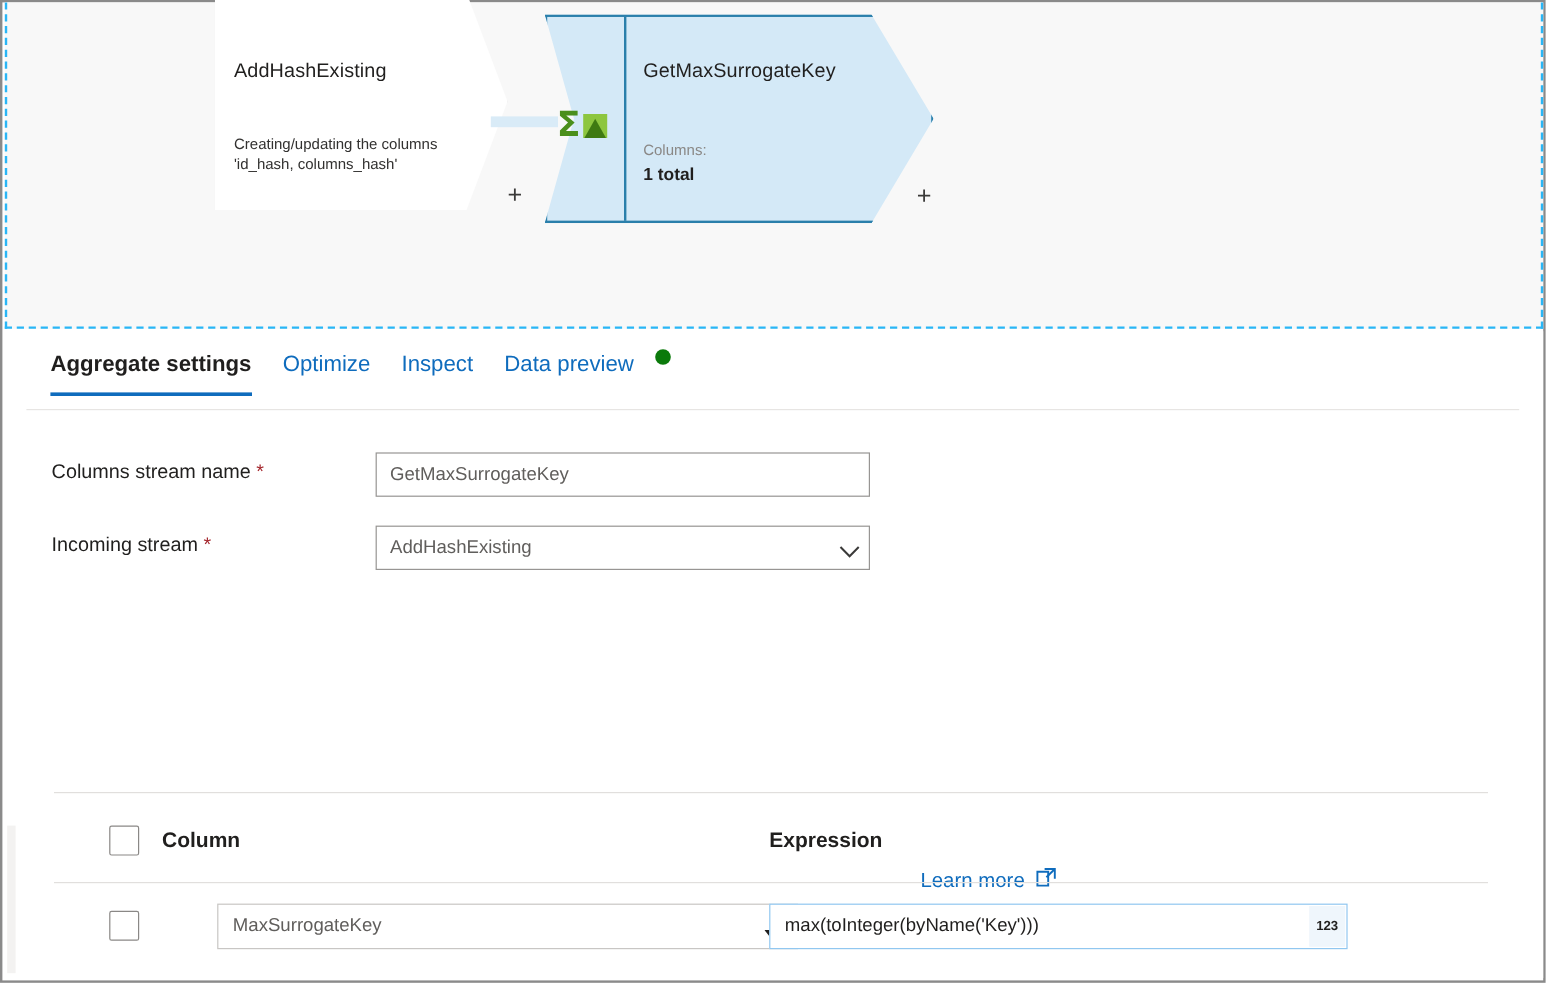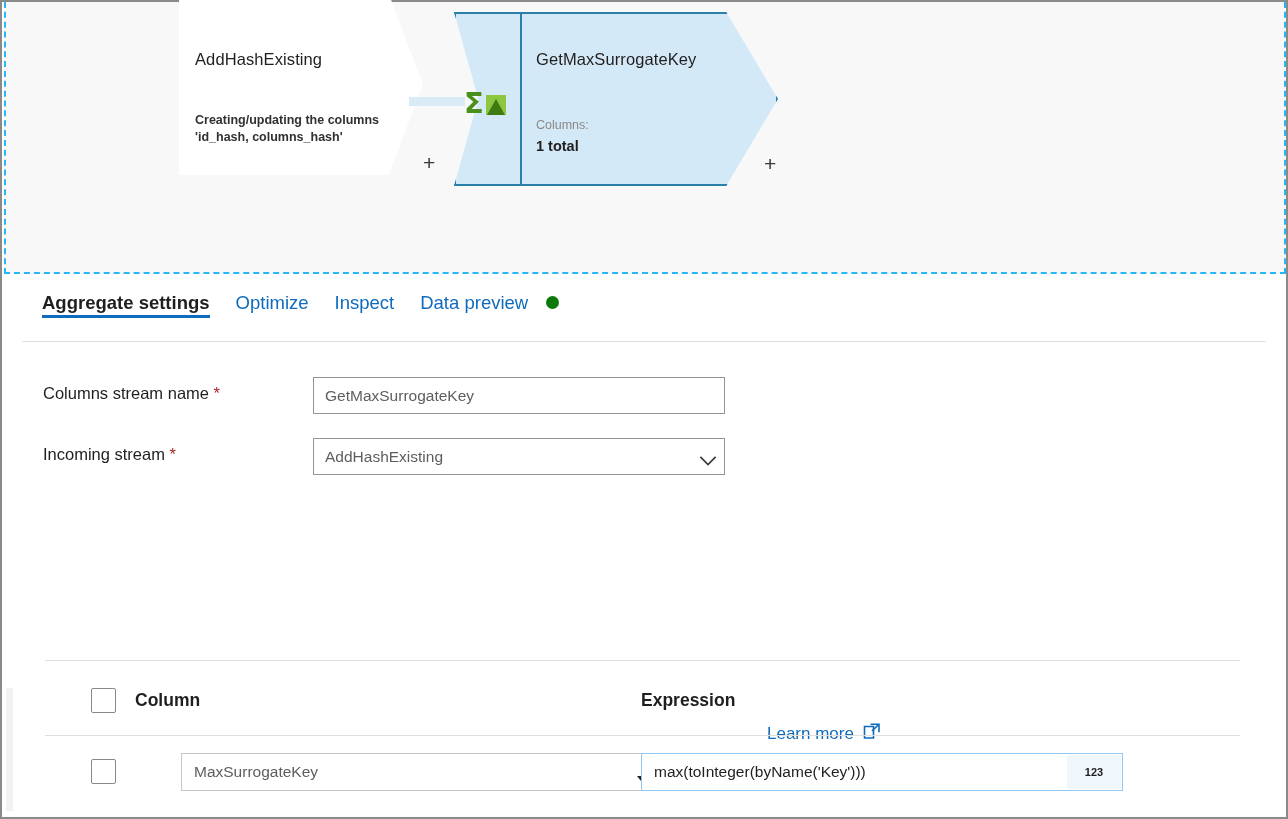--- a/index.html
+++ b/index.html
@@ -98,29 +98,29 @@
   
   .tabbar {
     position:absolute; left:2px; top:274px; width:1282px; height:66px;
     background:#ffffff;
   }
   .tabs {
     position:absolute; left:38px; top:16px; display:flex; align-items:flex-end; gap:26px;
   }
   .tab {
     position:relative;
-    font-size:18.5px; color:#0f6cbd; padding-bottom:4px; cursor:pointer;
+    font-size:18.5px; color:#0f6cbd; padding-bottom:16px; cursor:pointer;
     white-space:nowrap;
   }
   .tab.active { color:#201f1e; font-weight:bold; }
   .tab.active::after {
     content:""; position:absolute; left:0; right:0; bottom:0; height:3px;
     background:#0f6cbd;
   }
-  .tab-dp { display:flex; align-items:center; gap:18px; }
+  .tab-dp { display:flex; align-items:flex-start; gap:18px; }
   .dot-green {
     width:13px; height:13px; border-radius:50%; background:#0b7a0b;
     display:inline-block; position:relative; top:-1px;
   }
   .tab-rule {
     position:absolute; left:20px; right:20px; top:339px; height:1px;
     background:#e1dfdd;
   }
 
   
@@ -172,41 +172,41 @@
   }
   .dropdown .caret { position:absolute; right:15px; top:16px; }
 
   .exprbox {
     position:absolute; left:637px; top:751px; width:482px; height:38px;
     border:1px solid #91c7f0; background:#ffffff;
     font-size:15.5px; color:#201f1e;
     display:flex; align-items:center; padding:14px 12px;
   }
   .typebadge {
-    position:absolute; right:1px; top:1px; bottom:1px; width:54px;
+    position:absolute; right:1px; top:1px; bottom:1px; width:30px;
     background:#eff6fc;
     display:flex; align-items:center; justify-content:center;
     font-size:11px; font-weight:bold; color:#201f1e;
   }
   .lscroll-track {
     position:absolute; left:2px; top:346px; width:7px; bottom:4px;
     background:#f3f2f1;
   }
 </style>
 </head>
 <body>
 
 <div class="window">
 
   <div class="canvas">
 
     <div class="node-src">
       <div class="node-src-inner">
         <div class="node-src-title">AddHashExisting</div>
-        <div class="node-src-sub" style="white-space:pre-line;font-weight:bold;">Creating/updating the columns
+        <div class="node-src-sub" style="white-space:pre-line;">Creating/updating the columns
 'id_hash, columns_hash'</div>
       </div>
     </div>
     <div class="plus-src">+</div>
 
     <div class="connector"></div>
 
     <div class="node-agg">
       <div class="node-agg-shape"></div>
       <div class="node-agg-outline"></div>

